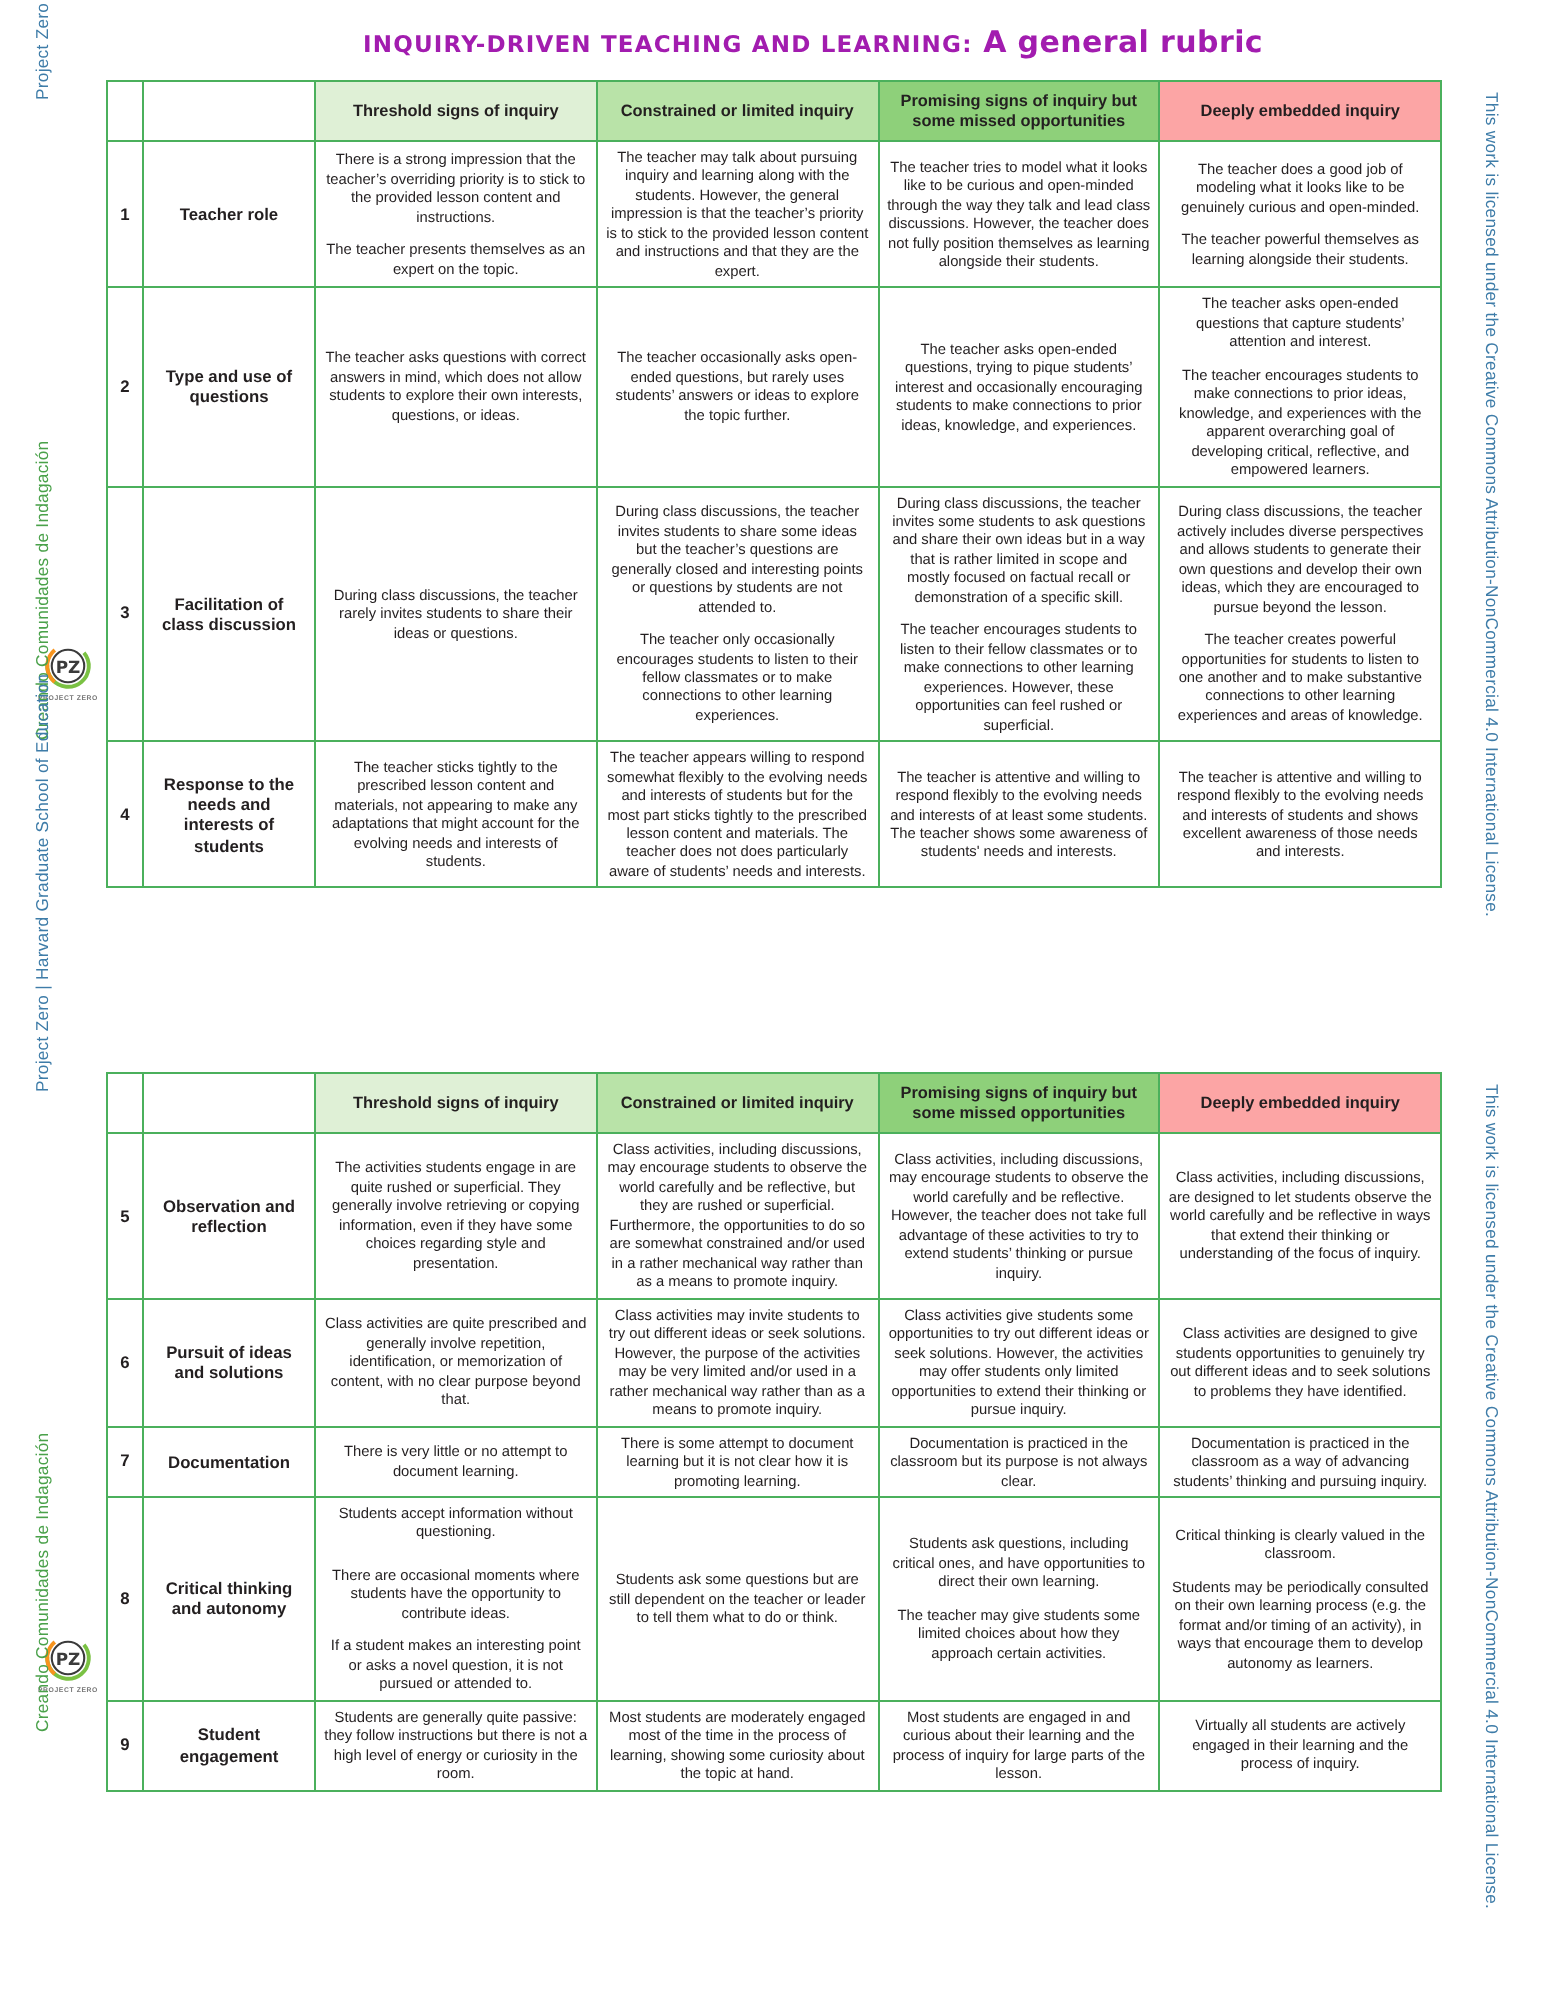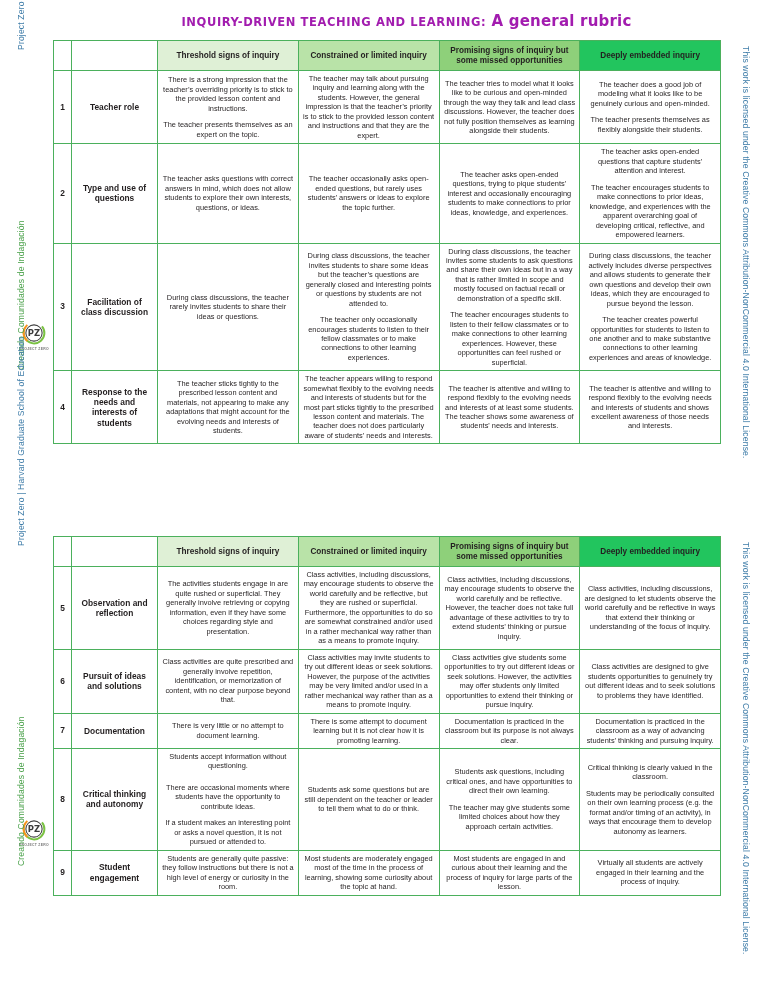--- a/index.html
+++ b/index.html
@@ -129,21 +129,21 @@
     font-size: 8.2px;
     line-height: 1.2;
     height: 30px;
     padding: 3px 6px;
     color: #231f20;
   }
   th.h-blank { border: none; background: transparent; }
   th.h1 { background: #dff0d6; }
   th.h2 { background: #b9e3a8; }
   th.h3 { background: #8ed07a; }
-  th.h4 { background: #22c55e; }
+  th.h4 { background: #fca5a5; }
 
   td.num {
     font-weight: 700;
     font-size: 8.4px;
   }
   td.dim {
     font-weight: 700;
     font-size: 8.4px;
     line-height: 1.22;
   }
@@ -214,21 +214,21 @@
             <p data-interactable="false">The teacher presents themselves as an expert on the topic.</p>
           </td>
           <td class="cell" data-interactable="false">
             <p data-interactable="false">The teacher may talk about pursuing inquiry and learning along with the students. However, the general impression is that the teacher’s priority is to stick to the provided lesson content and instructions and that they are the expert.</p>
           </td>
           <td class="cell" data-interactable="false">
             <p data-interactable="false">The teacher tries to model what it looks like to be curious and open-minded through the way they talk and lead class discussions. However, the teacher does not fully position themselves as learning alongside their students.</p>
           </td>
           <td class="cell" data-interactable="false">
             <p data-interactable="false">The teacher does a good job of modeling what it looks like to be genuinely curious and open-minded.</p>
-            <p data-interactable="false">The teacher presents themselves as flexibly alongside their students.</p>
+            <p data-interactable="false">The teacher powerful themselves as learning alongside their students.</p>
           </td>
         </tr>
         <tr data-interactable="false">
           <td class="num" data-interactable="false">2</td>
           <td class="dim" data-interactable="false">Type and use of questions</td>
           <td class="cell" data-interactable="false">
             <p data-interactable="false">The teacher asks questions with correct answers in mind, which does not allow students to explore their own interests, questions, or ideas.</p>
           </td>
           <td class="cell" data-interactable="false">
             <p data-interactable="false">The teacher occasionally asks open-ended questions, but rarely uses students’ answers or ideas to explore the topic further.</p>

